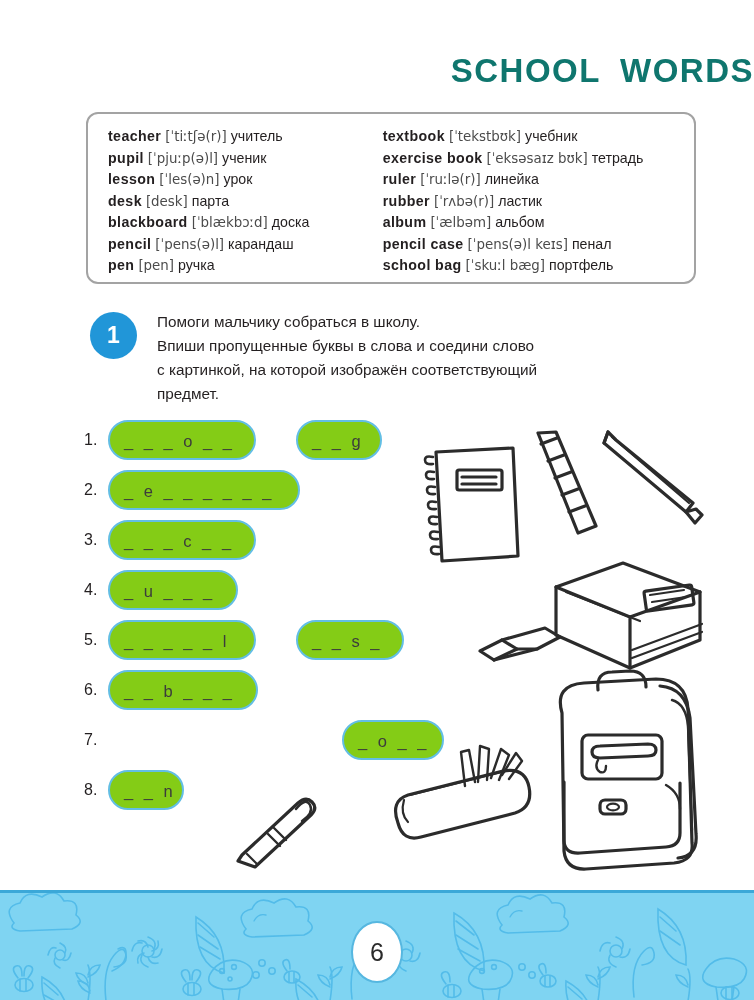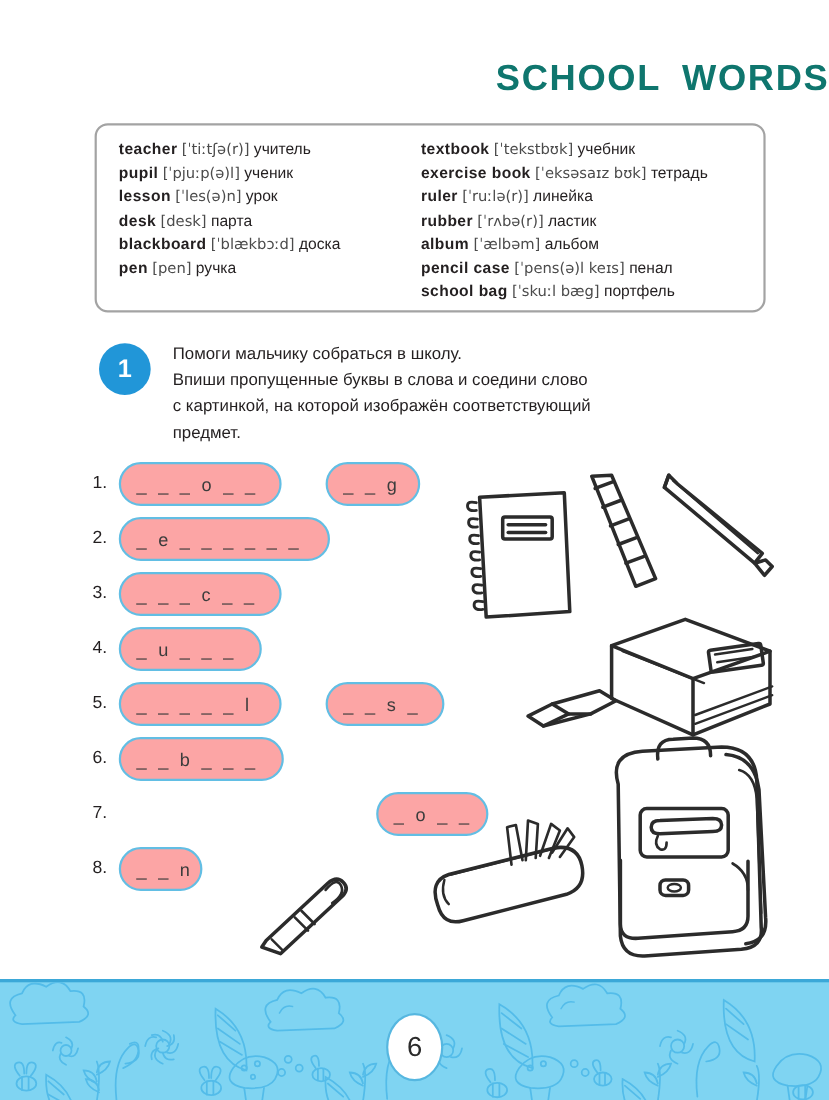--- a/index.html
+++ b/index.html
@@ -87,21 +87,21 @@
     color: #231f20;
     text-align: left;
   }
   .blank-box {
     border: 2px solid #62bee4;
     border-radius: 20px;
     height: 40px;
     display: flex;
     align-items: flex-end;
     padding: 0 14px 7px 14px;
-    background: #fca5a5;
+    background: #84cc16;
     font-size: 16.5px;
     letter-spacing: 3px;
     color: #3c3c3c;
     white-space: nowrap;
   }
 
   
   .art { position: absolute; left: 0; top: 0; width: 754px; height: 1000px; pointer-events: none; }
 
   
@@ -153,20 +153,25 @@
       </div>
       <div class="vocab-entry">
         <span class="w">desk</span>
         <span class="ipa">[desk]</span>
         <span class="ru">парта</span>
       </div>
       <div class="vocab-entry">
         <span class="w">blackboard</span>
         <span class="ipa">[ˈblækbɔːd]</span>
         <span class="ru">доска</span>
+      </div>
+      <div class="vocab-entry">
+        <span class="w">pencil</span>
+        <span class="ipa">[ˈpens(ə)l]</span>
+        <span class="ru">карандаш</span>
       </div>
       <div class="vocab-entry">
         <span class="w">pen</span>
         <span class="ipa">[pen]</span>
         <span class="ru">ручка</span>
       </div>
     </div>
 
     <div class="vocab-col right">
       <div class="vocab-entry">

